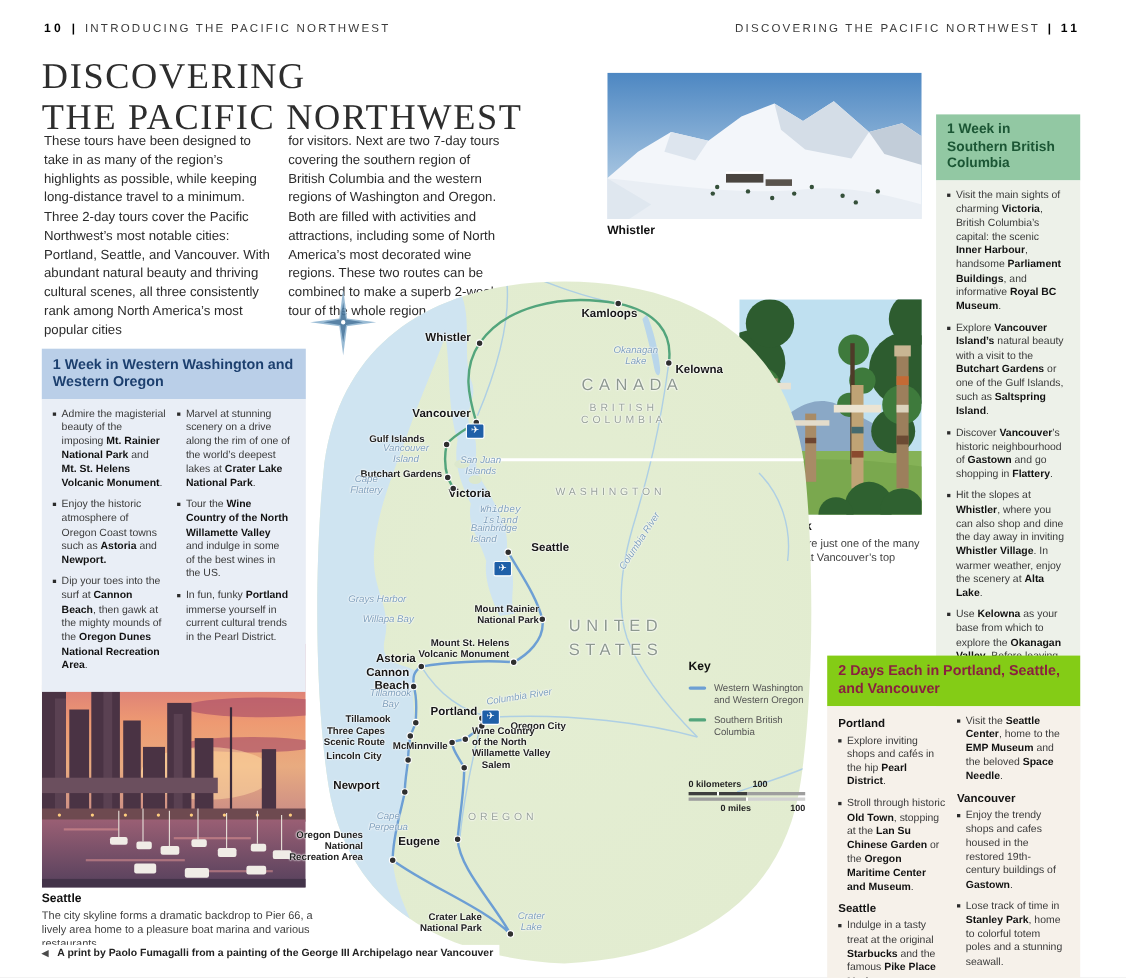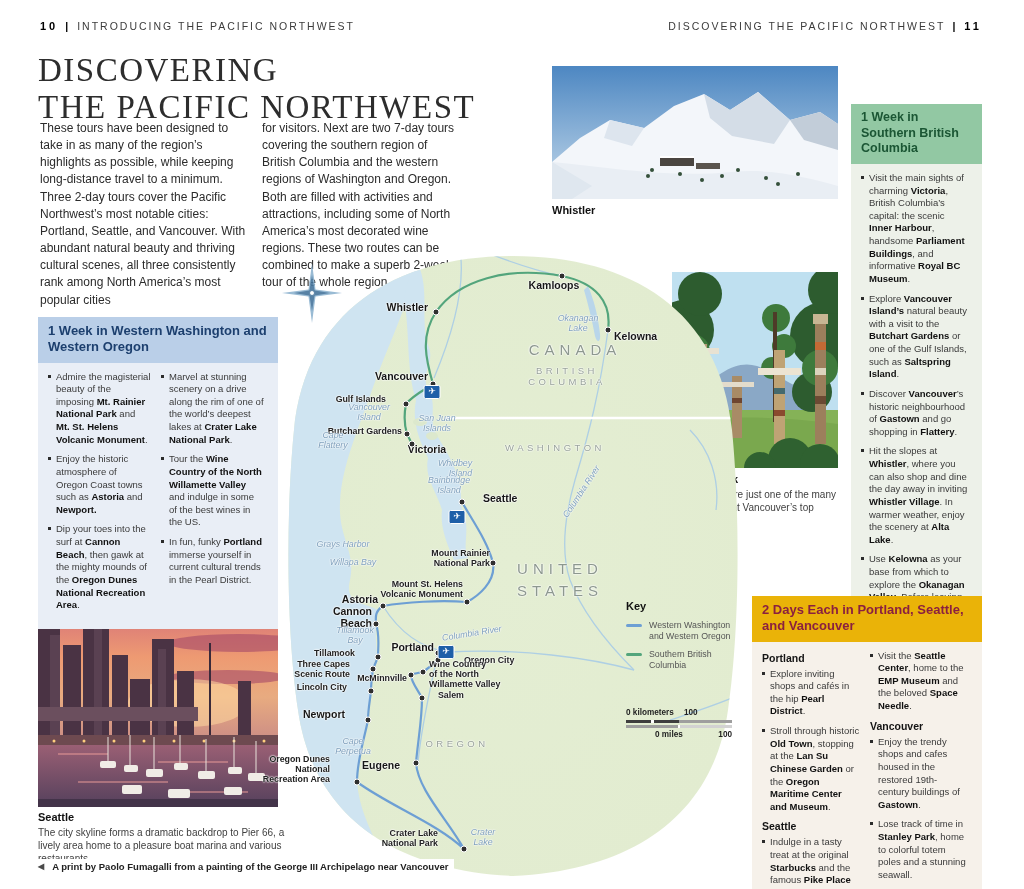--- a/index.html
+++ b/index.html
@@ -22,21 +22,21 @@
   .ibox{position:absolute;}
   .ibox .bhead{font-weight:bold;font-size:13px;line-height:1.25;padding:6px 10px 7px 10px;margin-top:40px;}
   .ibox .bbody{padding:8px 14px 10px 10px;}
   .box-blue{left:38px;top:277px;width:240px;}
   .box-blue .bhead{background:#bacfe8;color:#1c3f6e;}
   .box-blue .bbody{background:#e9eef6;display:flex;gap:10px;}
   .box-green{left:851px;top:64px;width:131px;}
   .box-green .bhead{background:#92c8a3;color:#1b5634;font-size:12.5px;}
   .box-green .bbody{background:#edf1e9;}
   .box-pink{left:752px;top:556px;width:230px;}
-  .box-pink .bhead{background:#eab308;color:#8a2040;}
+  .box-pink .bhead{background:#84cc16;color:#8a2040;}
   .box-pink .bbody{background:#f6f1ea;display:flex;gap:10px;}
   .bcol{flex:1;min-width:0;}
   .bullet{display:flex;margin-bottom:7px;font-size:9.5px;line-height:1.33;color:#3a3a3a;}
   .bullet .sq{flex:none;width:3px;height:3px;background:#2b2b2b;margin:4px 5px 0 0;}
   .bullet b{color:#111;}
   .subhead{font-weight:bold;font-size:10.5px;color:#141414;margin:2px 0 4px 0;}
   
   .photo{position:absolute;overflow:hidden;}
   .photo svg{display:block;}
   .pcap{position:absolute;font-size:10px;line-height:1.32;color:#3f3f3f;}
@@ -431,23 +431,23 @@
         <div class="ml city-sm" style="left: 116px; top: 150px; text-align: right; transform: translate(-100%, -50%);">Gulf Islands</div>
         <div class="ml water" style="left: 99px; top: 163px; text-align: center; transform: translate(-50%, -50%);">Vancouver
 Island</div>
         <div class="ml city-sm" style="left: 132px; top: 182px; text-align: right; transform: translate(-100%, -50%);">Butchart Gardens</div>
         <div class="ml city" style="left: 157px; top: 200px; text-align: center; transform: translate(-50%, -50%);">Victoria</div>
         <div class="ml water" style="left: 167px; top: 174px; text-align: center; transform: translate(-50%, -50%);">San Juan
 Islands</div>
         <div class="ml water" style="left: 63px; top: 191px; text-align: center; transform: translate(-50%, -50%);">Cape
 Flattery</div>
         <div class="ml state" style="left: 285px; top: 198px; text-align: center; transform: translate(-50%, -50%);">WASHINGTON</div>
-        <div class="ml water" style="left: 185px; top: 219px; text-align: right; transform: translate(-50%, -50%);">Whidbey
+        <div class="ml water" style="left: 185px; top: 219px; text-align: center; transform: translate(-50%, -50%); font-family: Liberation Mono, monospace;">Whidbey
 Island</div>
-        <div class="ml water" style="left: 179px; top: 236px; text-align: center; transform: translate(-50%, -50%);">Bainbridge
+        <div class="ml water" style="left: 179px; top: 236px; text-align: left; transform: translate(-50%, -50%);">Bainbridge
 Island</div>
         <div class="ml city" style="left: 213px; top: 249px; text-align: left; transform: translate(0px, -50%);">Seattle</div>
         <div class="ml water" style="left: 73px; top: 295px; text-align: center; transform: translate(-50%, -50%);">Grays Harbor</div>
         <div class="ml water" style="left: 83px; top: 313px; text-align: center; transform: translate(-50%, -50%);">Willapa Bay</div>
         <div class="ml city-sm" style="left: 220px; top: 309px; text-align: right; transform: translate(-100%, -50%);">Mount Rainier
 National Park</div>
         <div class="ml region" style="left: 290px; top: 330px; text-align: center; transform: translate(-50%, -50%);">UNITED
 STATES</div>
         <div class="ml city-sm" style="left: 193px; top: 340px; text-align: right; transform: translate(-100%, -50%);">Mount St. Helens
 Volcanic Monument</div>

